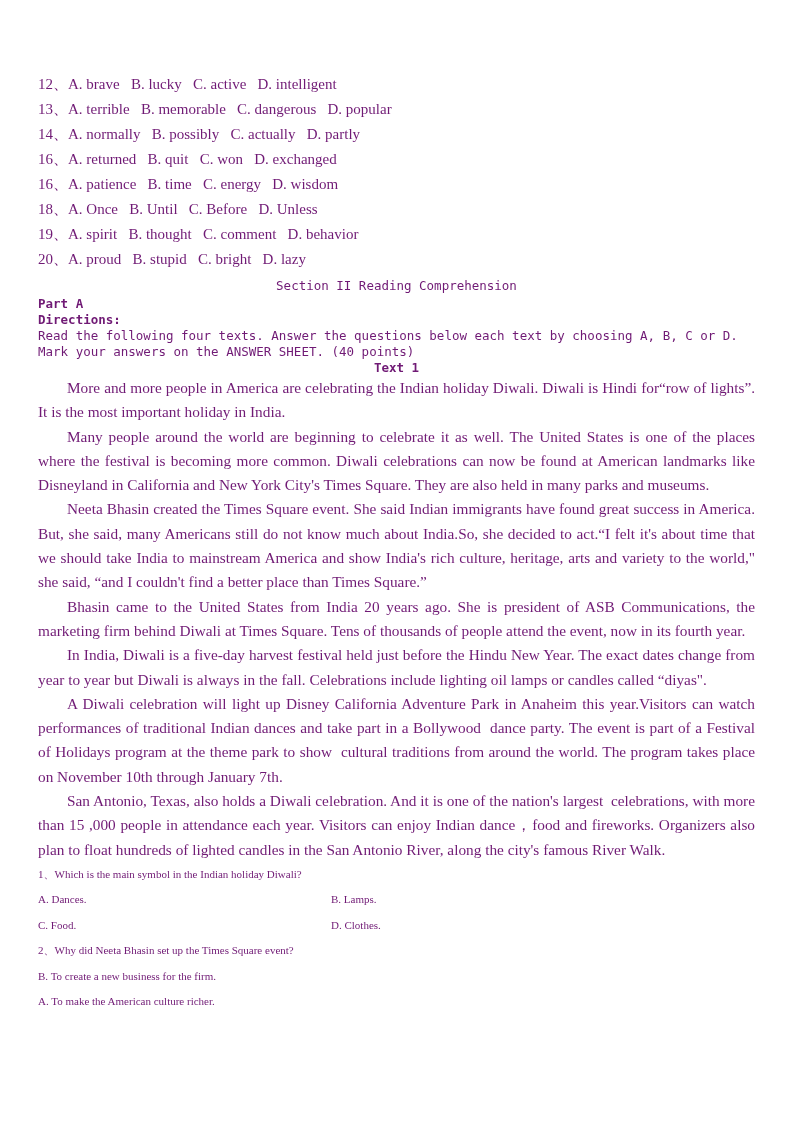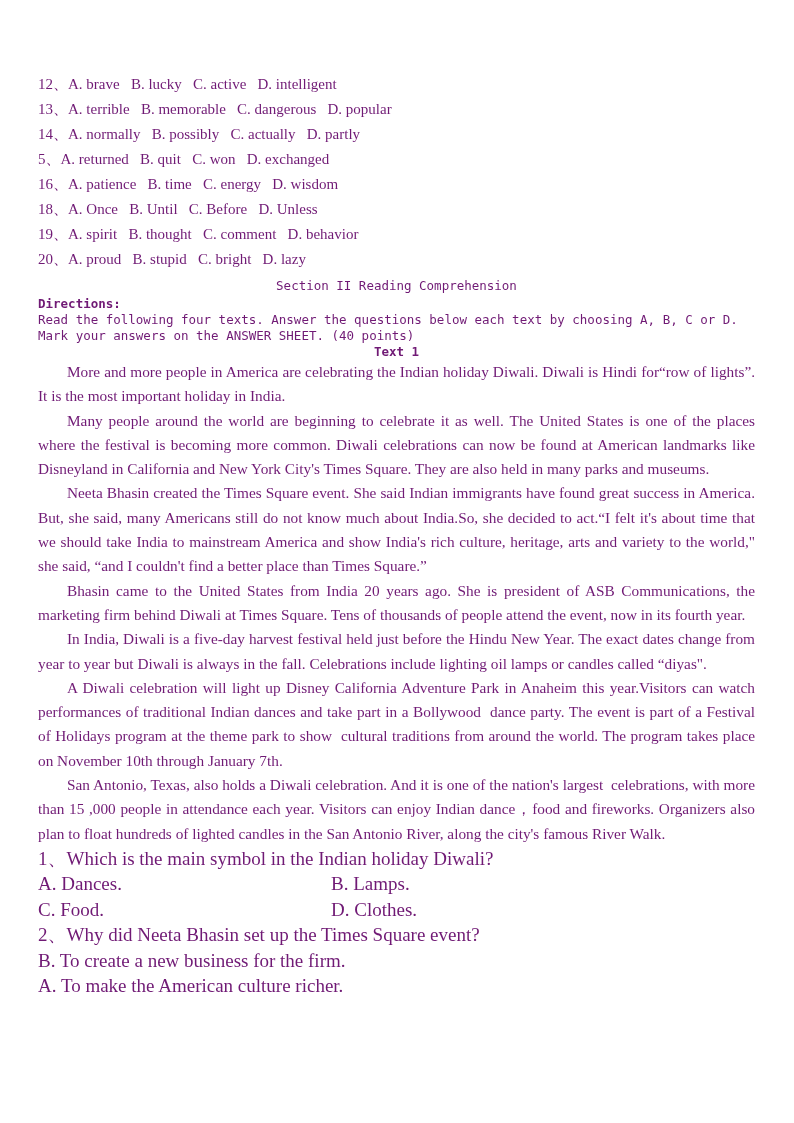--- a/index.html
+++ b/index.html
@@ -57,21 +57,21 @@
   .passage p {
     margin: 0;
     font-size: 15.3px;
     line-height: 24.3px;
     text-align: justify;
     text-indent: 29px;
     white-space: pre-wrap;
   }
   
   .questions {
-    font-size: 19px;
+    font-size: 11px;
   }
   .q-stem {
     line-height: 25.5px;
     white-space: pre-wrap;
   }
   .opt-row {
     display: flex;
     line-height: 25.5px;
     gap: 15px;
   }
@@ -90,28 +90,29 @@
 </style>
 </head>
 <body>
 
 <div class="page">
 
   <section class="mcq">
     <div class="mcq-row">12、A. brave   B. lucky   C. active   D. intelligent</div>
     <div class="mcq-row">13、A. terrible   B. memorable   C. dangerous   D. popular</div>
     <div class="mcq-row">14、A. normally   B. possibly   C. actually   D. partly</div>
-    <div class="mcq-row">5、A. returned   B. quit   C. won   D. exchanged</div>
+    <div class="mcq-row">16、A. returned   B. quit   C. won   D. exchanged</div>
     <div class="mcq-row">16、A. patience   B. time   C. energy   D. wisdom</div>
     <div class="mcq-row">18、A. Once   B. Until   C. Before   D. Unless</div>
     <div class="mcq-row">19、A. spirit   B. thought   C. comment   D. behavior</div>
     <div class="mcq-row">20、A. proud   B. stupid   C. bright   D. lazy</div>
   </section>
 
   <h2 class="section-title">Section II Reading Comprehension</h2>
+  <div class="part-label">Part A</div>
   <div class="directions-label">Directions:</div>
   <div class="directions-text">Read the following four texts. Answer the questions below each text by choosing A, B, C or D. Mark your answers on the ANSWER SHEET. (40 points)</div>
   <h3 class="text-label">Text 1</h3>
 
   <section class="passage">
     <p>More and more people in America are celebrating the Indian holiday Diwali. Diwali is Hindi for“row of lights”. It is the most important holiday in India.</p>
     <p>Many people around the world are beginning to celebrate it as well. The United States is one of the places where the festival is becoming more common. Diwali celebrations can now be found at American landmarks like Disneyland in California and New York City's Times Square. They are also held in many parks and museums.</p>
     <p>Neeta Bhasin created the Times Square event. She said Indian immigrants have found great success in America. But, she said, many Americans still do not know much about India.So, she decided to act.“I felt it's about time that we should take India to mainstream America and show India's rich culture, heritage, arts and variety to the world," she said, “and I couldn't find a better place than Times Square.”</p>
     <p>Bhasin came to the United States from India 20 years ago. She is president of ASB Communications, the marketing firm behind Diwali at Times Square. Tens of thousands of people attend the event, now in its fourth year.</p>
     <p>In India, Diwali is a five-day harvest festival held just before the Hindu New Year. The exact dates change from year to year but Diwali is always in the fall. Celebrations include lighting oil lamps or candles called “diyas".</p>

